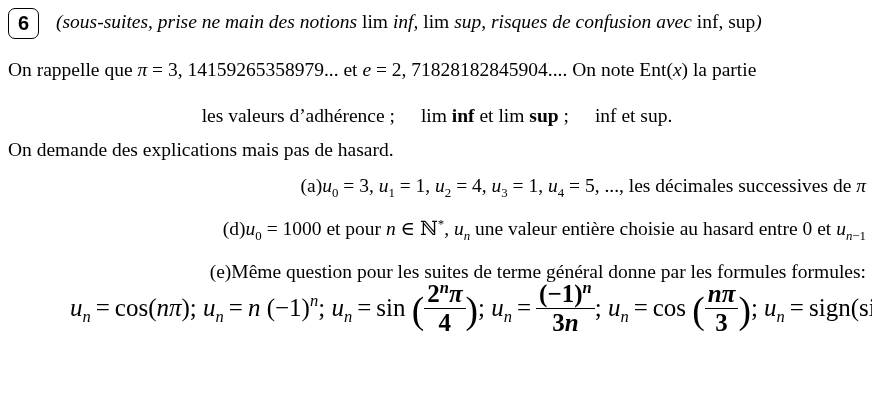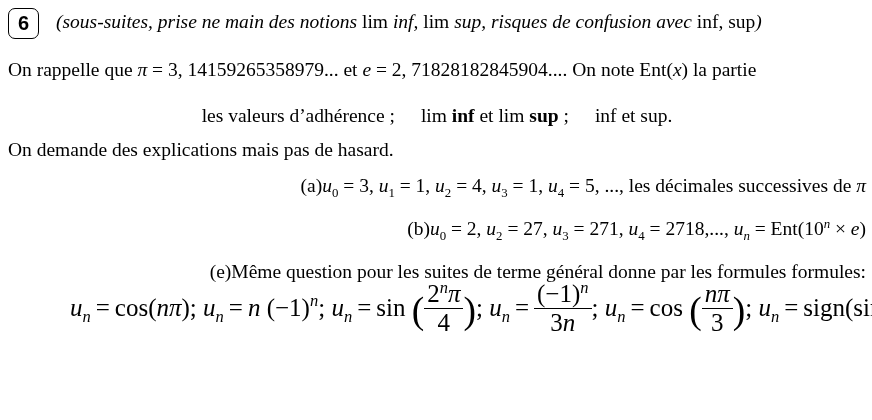--- a/index.html
+++ b/index.html
@@ -44,20 +44,21 @@
     margin-top:-4px;
     font-size:25px;
     line-height:46px;
     white-space:nowrap;
   }
   .frac{
     display:inline-block;
     vertical-align:-0.62em;
     text-align:center;
     line-height:1.05;
+    font-weight:bold;
   }
   .frac .num{display:block;padding:0 3px 1px 3px;border-bottom:1.3px solid #000;}
   .frac .den{display:block;padding:1px 3px 0 3px;}
   .bigp{font-size:1.5em;font-weight:400;vertical-align:-0.18em;line-height:0;}
 </style>
 </head>
 <body>
 
 <div class="page">
 
@@ -70,21 +71,21 @@
 
   <div class="center-line">les valeurs d’adhérence ;<span class="gap"></span>lim <b>inf</b> et lim <b>sup</b> ;<span class="gap"></span>inf et sup.</div>
 
   <div class="line note">On demande des explications mais pas de hasard.</div>
 
   <div class="items">
     <div class="item">
       <span class="label">(a)</span><span><i>u</i><sub>0</sub> = 3, <i>u</i><sub>1</sub> = 1, <i>u</i><sub>2</sub> = 4, <i>u</i><sub>3</sub> = 1, <i>u</i><sub>4</sub> = 5, ..., les décimales successives de <i>π</i></span>
     </div>
     <div class="item">
-      <span class="label">(b)</span><span><i>u</i><sub>0</sub> = 2, <i>u</i><sub>2</sub> = 27, <i>u</i><sub>3</sub> = 271, <i>u</i><sub>4</sub> = 2718,..., <i>u</i><sub><i>n</i></sub> = Ent(10<sup><i>n</i></sup> × <i>e</i>)</span>
+      <span class="label">(d)</span><span><i>u</i><sub>0</sub> = 1000 et pour <i>n</i> ∈ ℕ<sup>*</sup>, <i>u</i><sub><i>n</i></sub> une valeur entière choisie au hasard entre 0 et <i>u</i><sub><i>n</i>−1</sub></span>
     </div>
     <div class="item" style="margin-bottom:0;">
       <span class="label">(e)</span><span>Même question pour les suites de terme général donne par les formules formules:</span>
     </div>
     <div class="formula"><i>u</i><sub><i>n</i></sub> = cos(<i>nπ</i>); <i>u</i><sub><i>n</i></sub> = <i>n</i> (−1)<sup><i>n</i></sup>; <i>u</i><sub><i>n</i></sub> = sin <span class="bigp">(</span><span class="frac"><span class="num">2<sup><i>n</i></sup><i>π</i></span><span class="den">4</span></span><span class="bigp">)</span>; <i>u</i><sub><i>n</i></sub> = <span class="frac"><span class="num">(−1)<sup><i>n</i></sup></span><span class="den">3<i>n</i></span></span>; <i>u</i><sub><i>n</i></sub> = cos <span class="bigp">(</span><span class="frac"><span class="num"><i>nπ</i></span><span class="den">3</span></span><span class="bigp">)</span>; <i>u</i><sub><i>n</i></sub> = sign(sin <i>n</i>).</div>
   </div>
 
 </div>
 
 </body></html>

